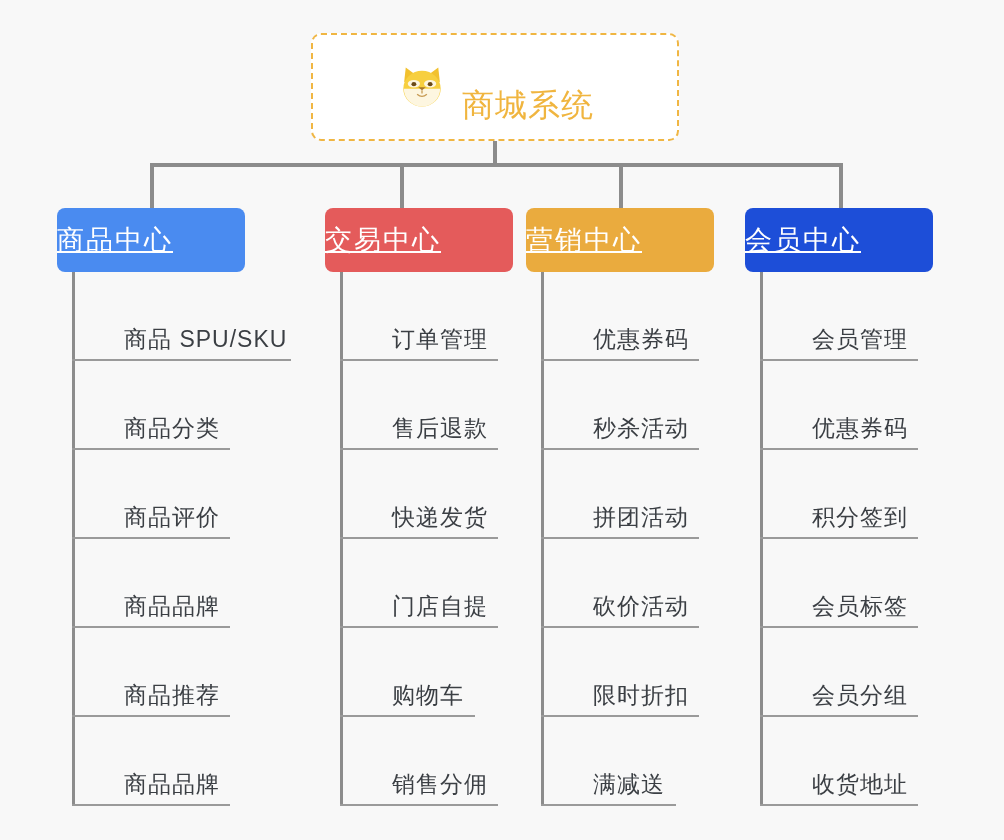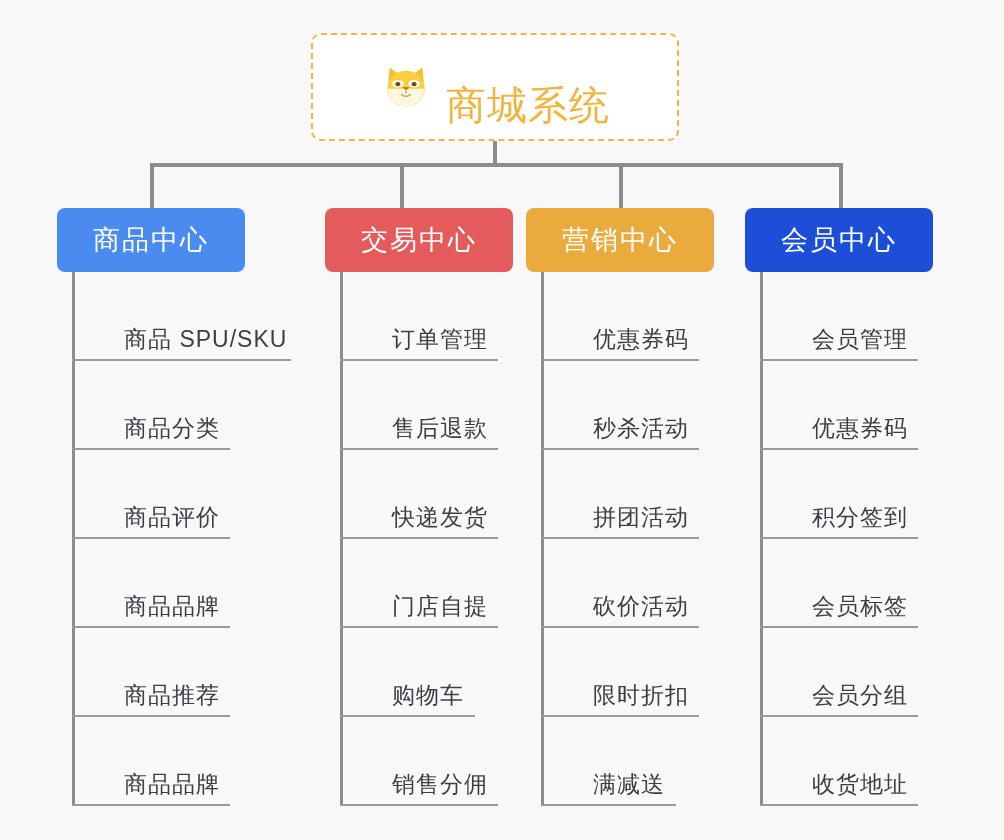--- a/index.html
+++ b/index.html
@@ -35,21 +35,21 @@
     justify-content: center;
     gap: 14px;
   }
   .root-icon {
     width: 52px;
     height: 52px;
     flex: 0 0 52px;
     position: relative;
   }
   .root-title {
-    font-size: 40px;
+    font-size: 32px;
     line-height: 1;
     color: #f0b53f;
     white-space: nowrap;
     letter-spacing: 1px;
     margin-top: 35px;
   }
 
   
   .conn {
     position: absolute;
@@ -62,25 +62,25 @@
   .col {
     position: absolute;
     top: 208px;
   }
   .cat-box {
     position: relative;
     height: 64px;
     border-radius: 8px;
     display: flex;
     align-items: center;
-    justify-content: center;
     color: #ffffff;
     font-size: 27px;
     letter-spacing: 2px;
     white-space: nowrap;
+    text-decoration: underline;
   }
   .spine {
     position: absolute;
     left: 15px;
     top: 64px;
     width: 3px;
     background: #8c8c8c;
   }
   .leaves {
     position: absolute;

